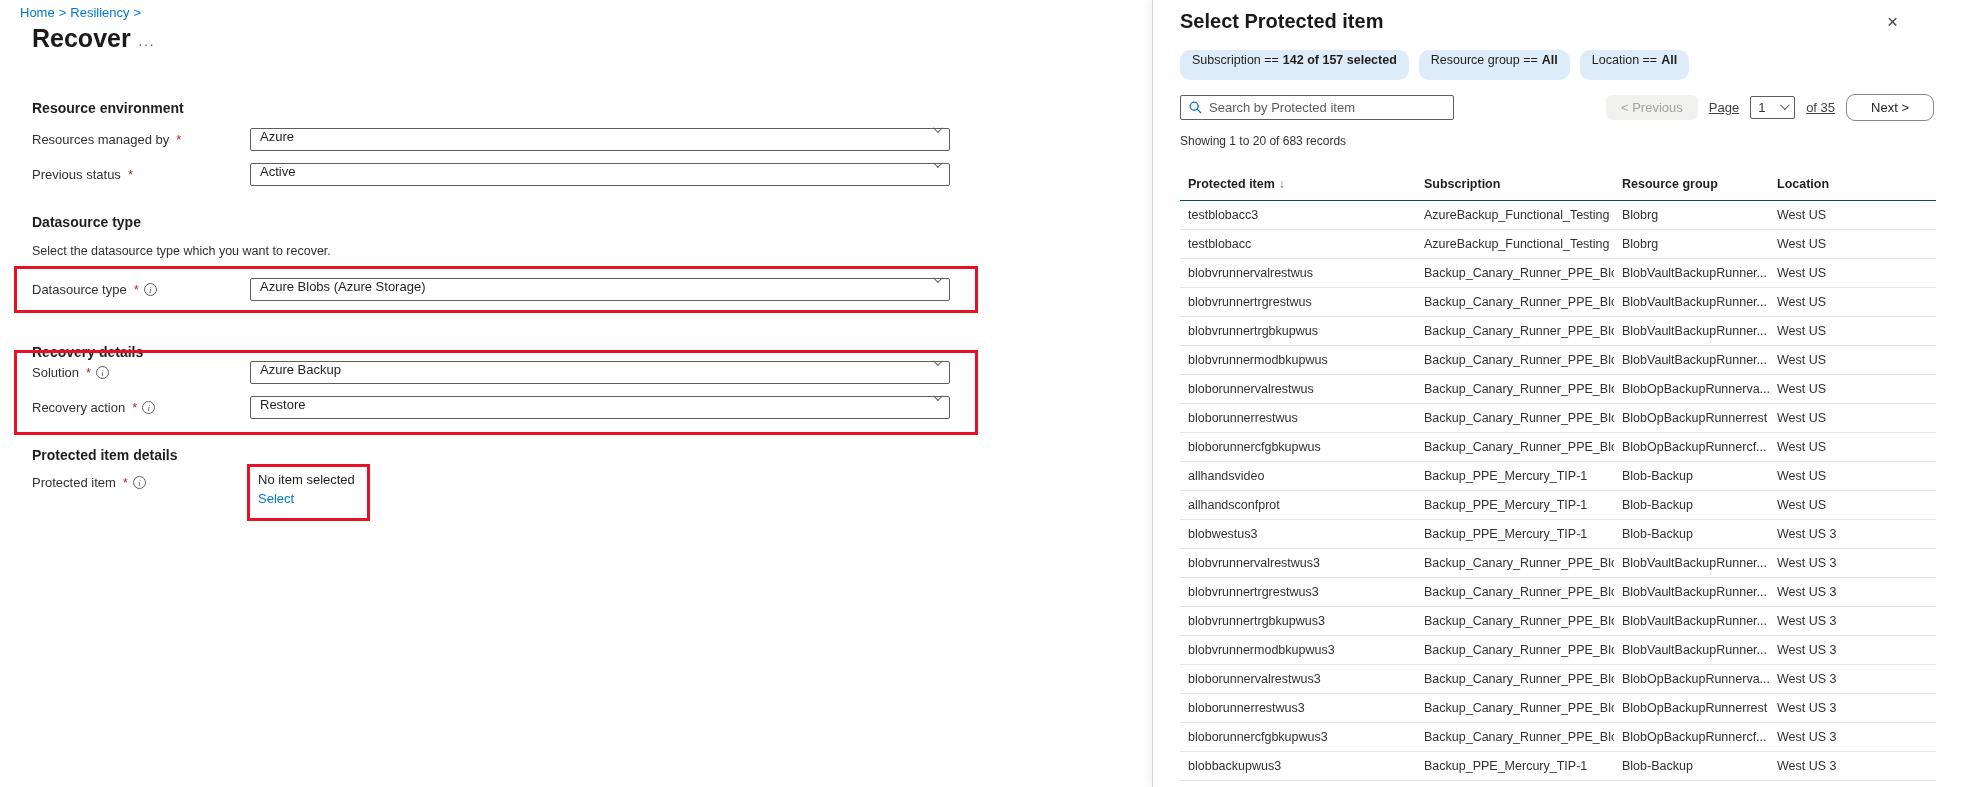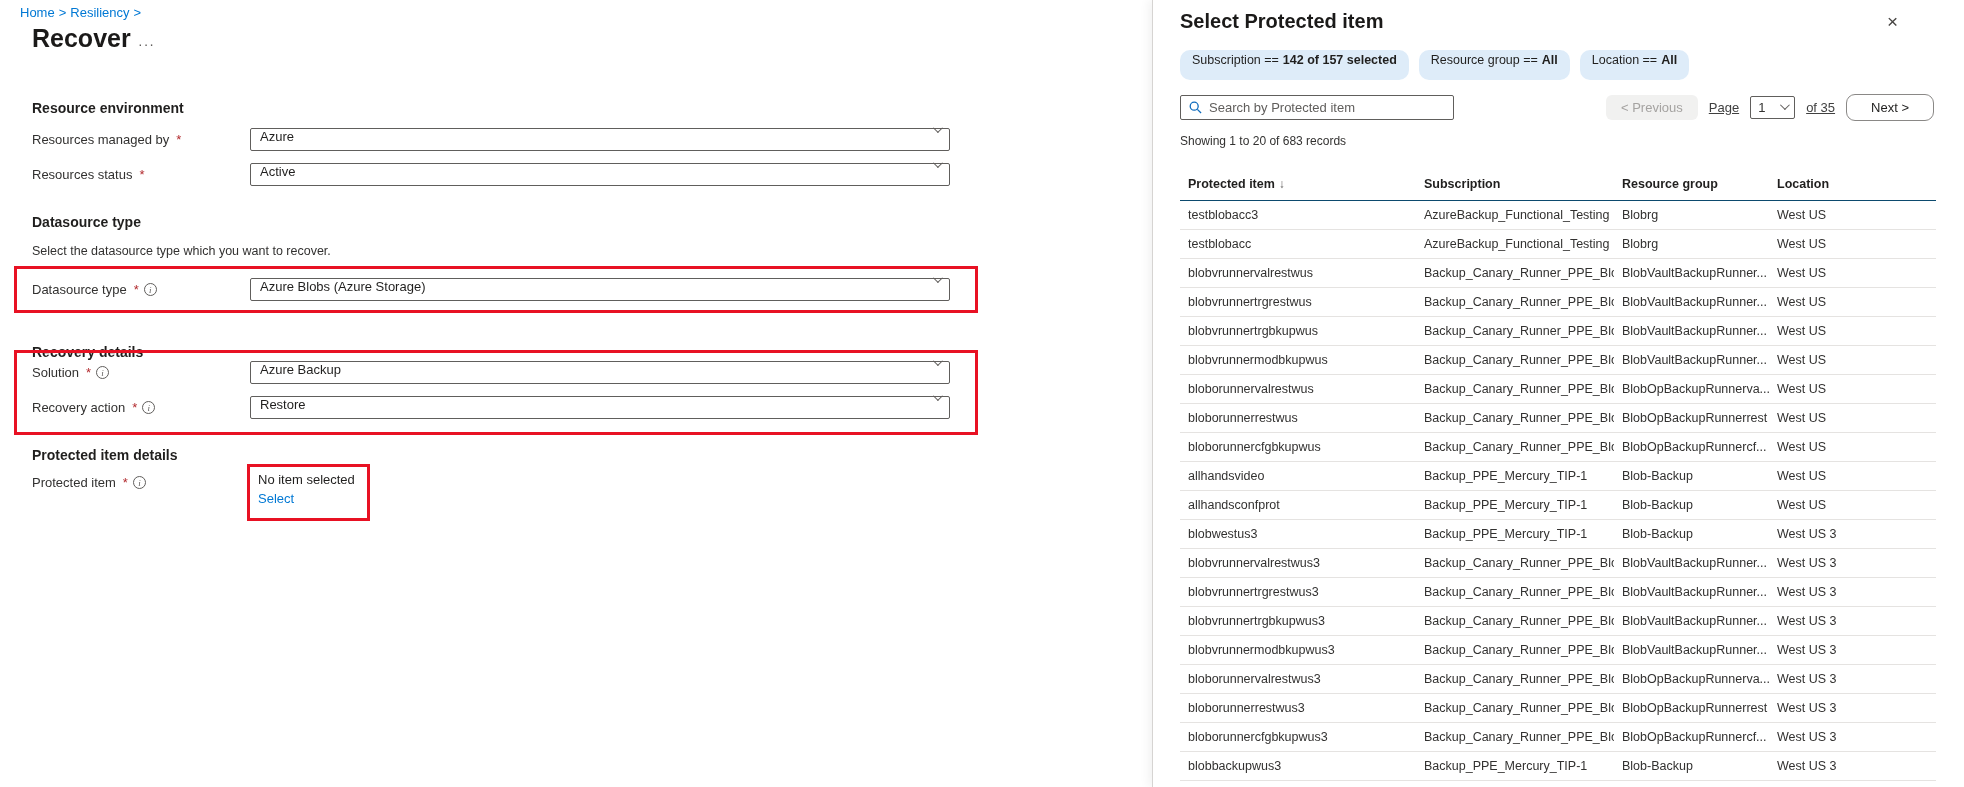--- a/index.html
+++ b/index.html
@@ -100,21 +100,21 @@
           <span class="req">*</span>
       </div>
       <div class="combo">
         <span>Azure</span>
         <span class="chevron-down"></span>
       </div>
     </div>
 
     <div class="field-row" style="top:163px;">
       <div class="field-label">
-        <span>Resources status</span>
+        <span>Previous status</span>
           <span class="req">*</span>
       </div>
       <div class="combo">
         <span>Active</span>
         <span class="chevron-down"></span>
       </div>
     </div>
 
     <div class="section-heading" style="top:214px;">Datasource type</div>
     <div class="section-desc" style="top:244px;">Select the datasource type which you want to recover.</div>

